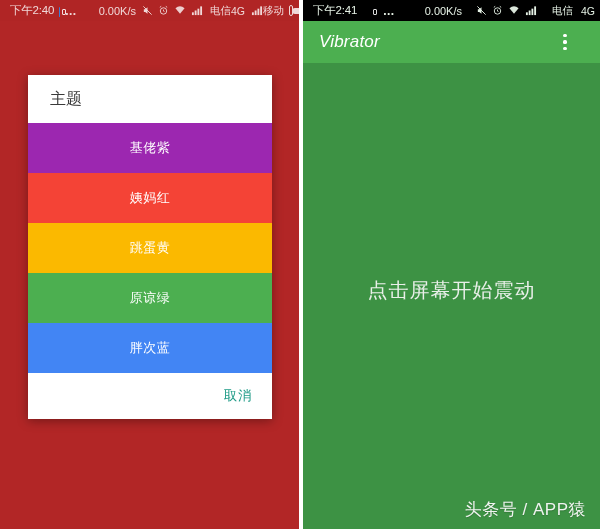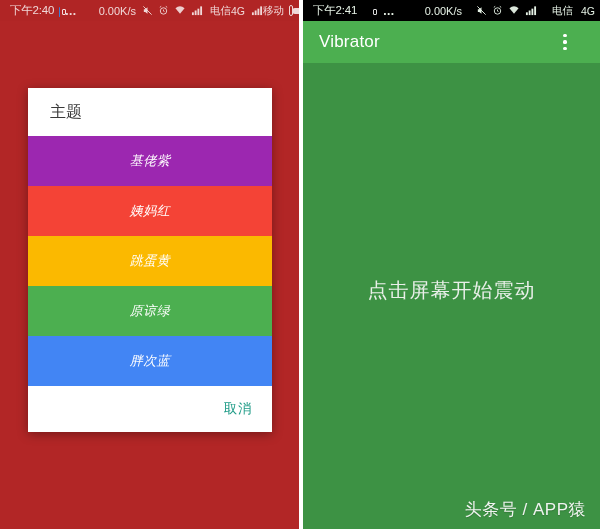--- a/index.html
+++ b/index.html
@@ -97,20 +97,21 @@
   }
 
   
   .appbar {
     height: 42px;
     display: flex;
     align-items: center;
     justify-content: space-between;
     padding: 0 26px 0 16px;
     box-sizing: border-box;
+    font-style: italic;
   }
   .panel-left  .appbar { background: #c1372e; }
   .panel-right .appbar { background: #4caf50; }
   .appbar-title {
     color: #ffffff;
     font-size: 17px;
     letter-spacing: 0.2px;
   }
   .overflow-icon {
     width: 18px; height: 20px;
@@ -132,21 +133,21 @@
     left: 0; top: 21px;
     width: 299px;
     height: 508px;
     background: #b22626;
   }
 
   
   .dialog {
     position: absolute;
     left: 28px;
-    top: 88px;
+    top: 75px;
     width: 244px;
     background: #0ea5e9;
     box-shadow: 0 2px 10px rgba(0,0,0,0.35);
     overflow: hidden;
   }
   .dialog-title {
     height: 48px;
     display: flex;
     align-items: center;
     padding-left: 22px;
@@ -159,21 +160,20 @@
   .theme-item {
     height: 50px;
     display: flex;
     align-items: center;
     justify-content: center;
     color: #ffffff;
     font-size: 13px;
     letter-spacing: 0.5px;
     cursor: pointer;
     box-sizing: border-box;
-    font-style: italic;
   }
   .dialog-actions {
     height: 46px;
     background: #ffffff;
     display: flex;
     align-items: center;
     justify-content: flex-end;
     padding-right: 16px;
     box-sizing: border-box;
   }

